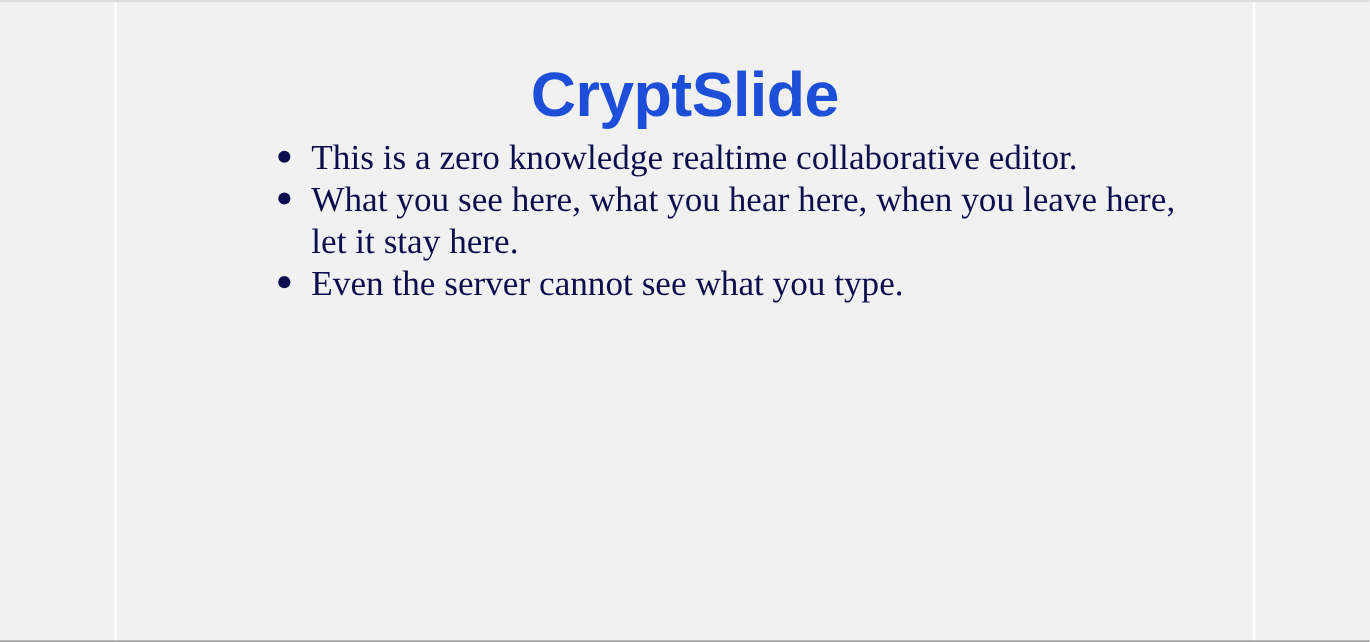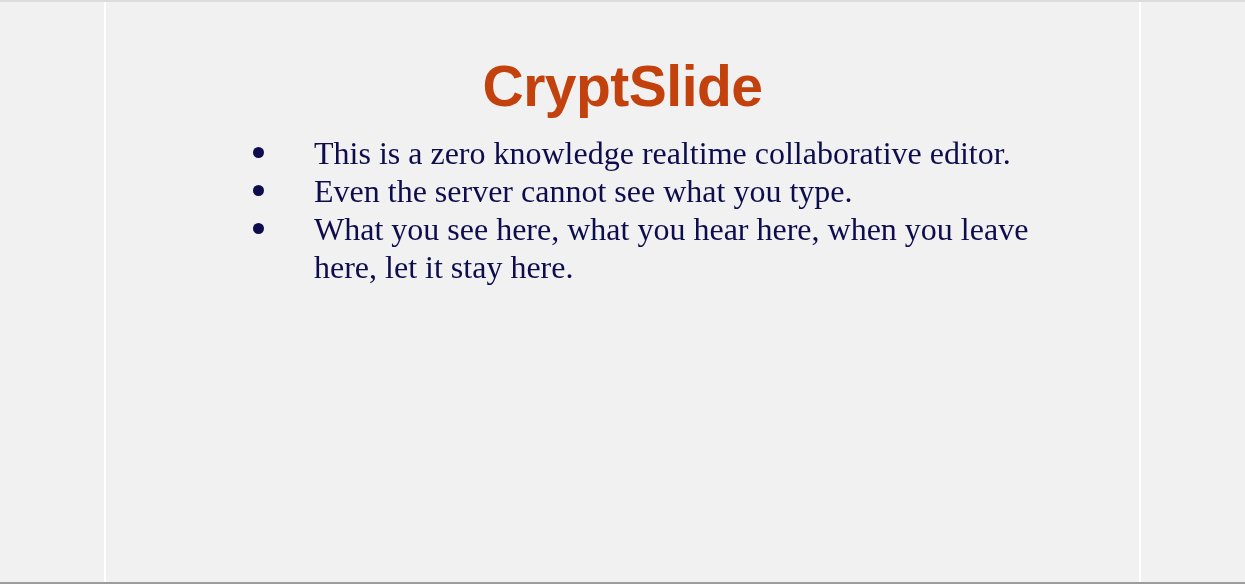--- a/index.html
+++ b/index.html
@@ -42,29 +42,29 @@
     width: 1037px;
     height: 100%;
     background: #f1f1f1;
     border-left: 2px solid #ffffff;
     border-right: 2px solid #ffffff;
     box-sizing: border-box;
     overflow: hidden;
   }
 
   .slide-title {
-    margin: 16px;
-    padding-top: 38px;
+    margin: 0;
+    padding-top: 54px;
     text-align: center;
     font-family: "Liberation Sans", "DejaVu Sans", sans-serif;
     font-weight: bold;
     font-size: 57px;
     line-height: 1.08;
     letter-spacing: -0.5px;
-    color: #c2410c;
+    color: #1d4ed8;
     white-space: pre;
   }
 
   .slide-body {
     margin: 0;
     padding: 0;
     list-style: none;
     margin-top: 6px;
   }
 
@@ -84,21 +84,20 @@
     left: 147px;
     top: 13px;
     width: 11px;
     height: 11px;
     border-radius: 50%;
     background: #0d0d4e;
   }
 
   .bullet-text {
     display: block;
-    margin-left: 31px;
   }
 </style>
 </head>
 <body>
 
 <div id="app">
 
   <div class="gutter left"></div>
   <div class="gutter right"></div>
 
@@ -109,24 +108,24 @@
     <ul class="slide-body">
 
       <li class="bullet-item">
         <span class="bullet-marker"></span>
         <span class="bullet-text">This is a zero knowledge realtime collaborative editor.</span>
       </li>
 
 
       <li class="bullet-item">
         <span class="bullet-marker"></span>
-        <span class="bullet-text">Even the server cannot see what you type.</span>
+        <span class="bullet-text">What you see here, what you hear here, when you leave here, let it stay here.</span>
       </li>
 
       <li class="bullet-item">
         <span class="bullet-marker"></span>
-        <span class="bullet-text">What you see here, what you hear here, when you leave here, let it stay here.</span>
+        <span class="bullet-text">Even the server cannot see what you type.</span>
       </li>
 
     </ul>
 
   </div>
 </div>
 
 </body></html>

